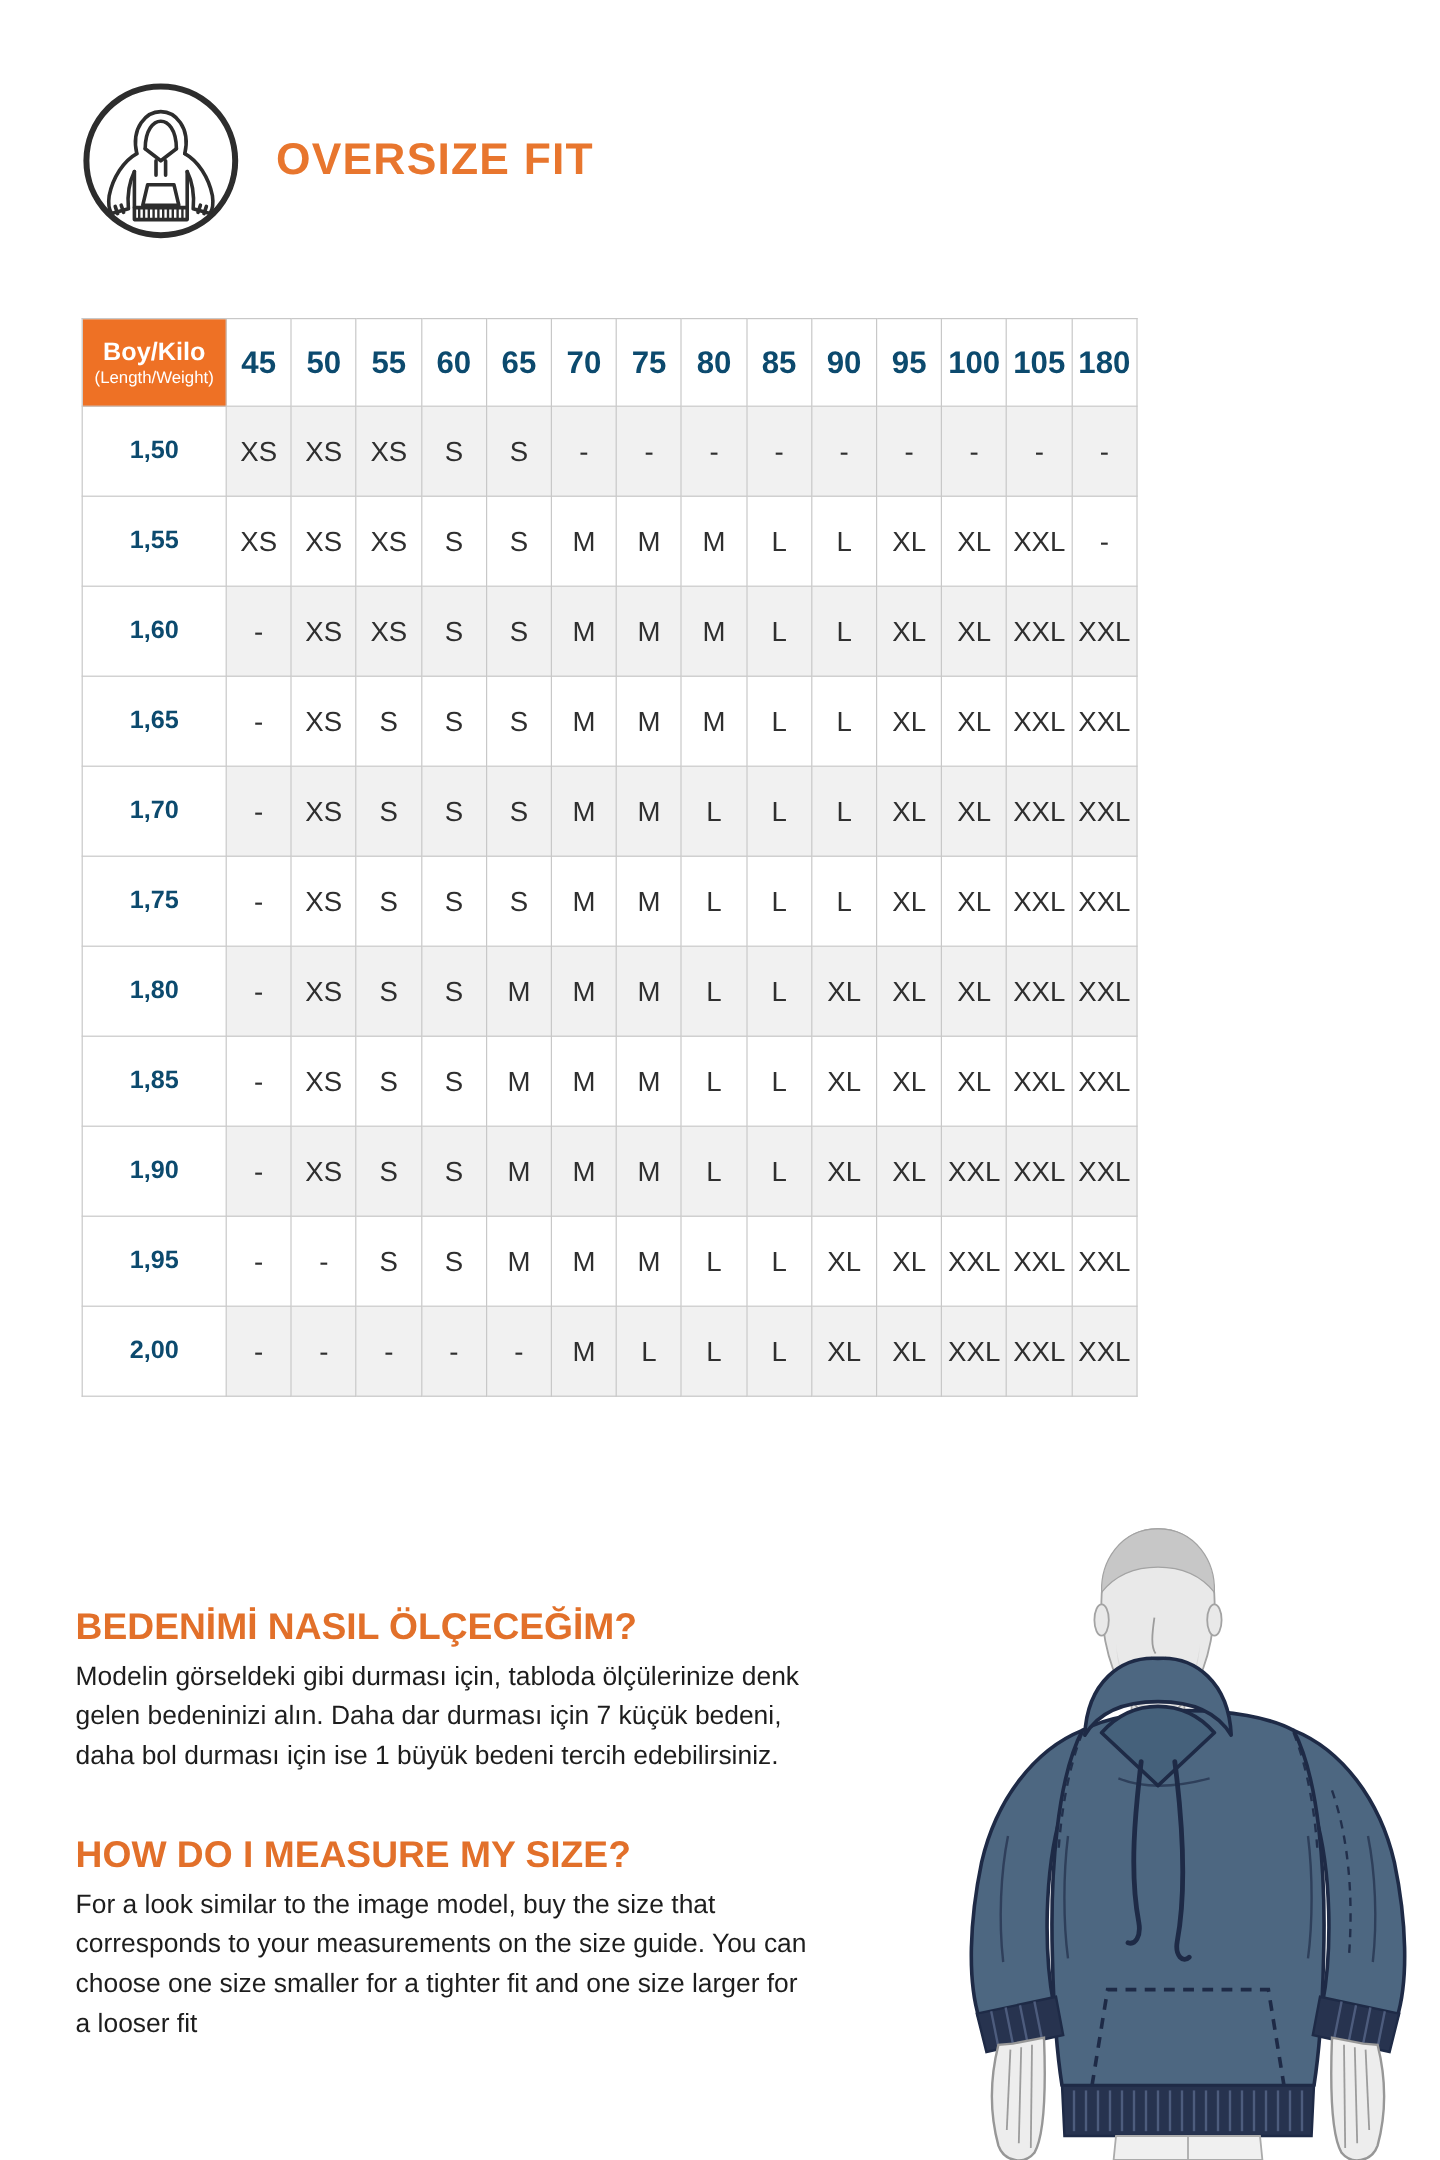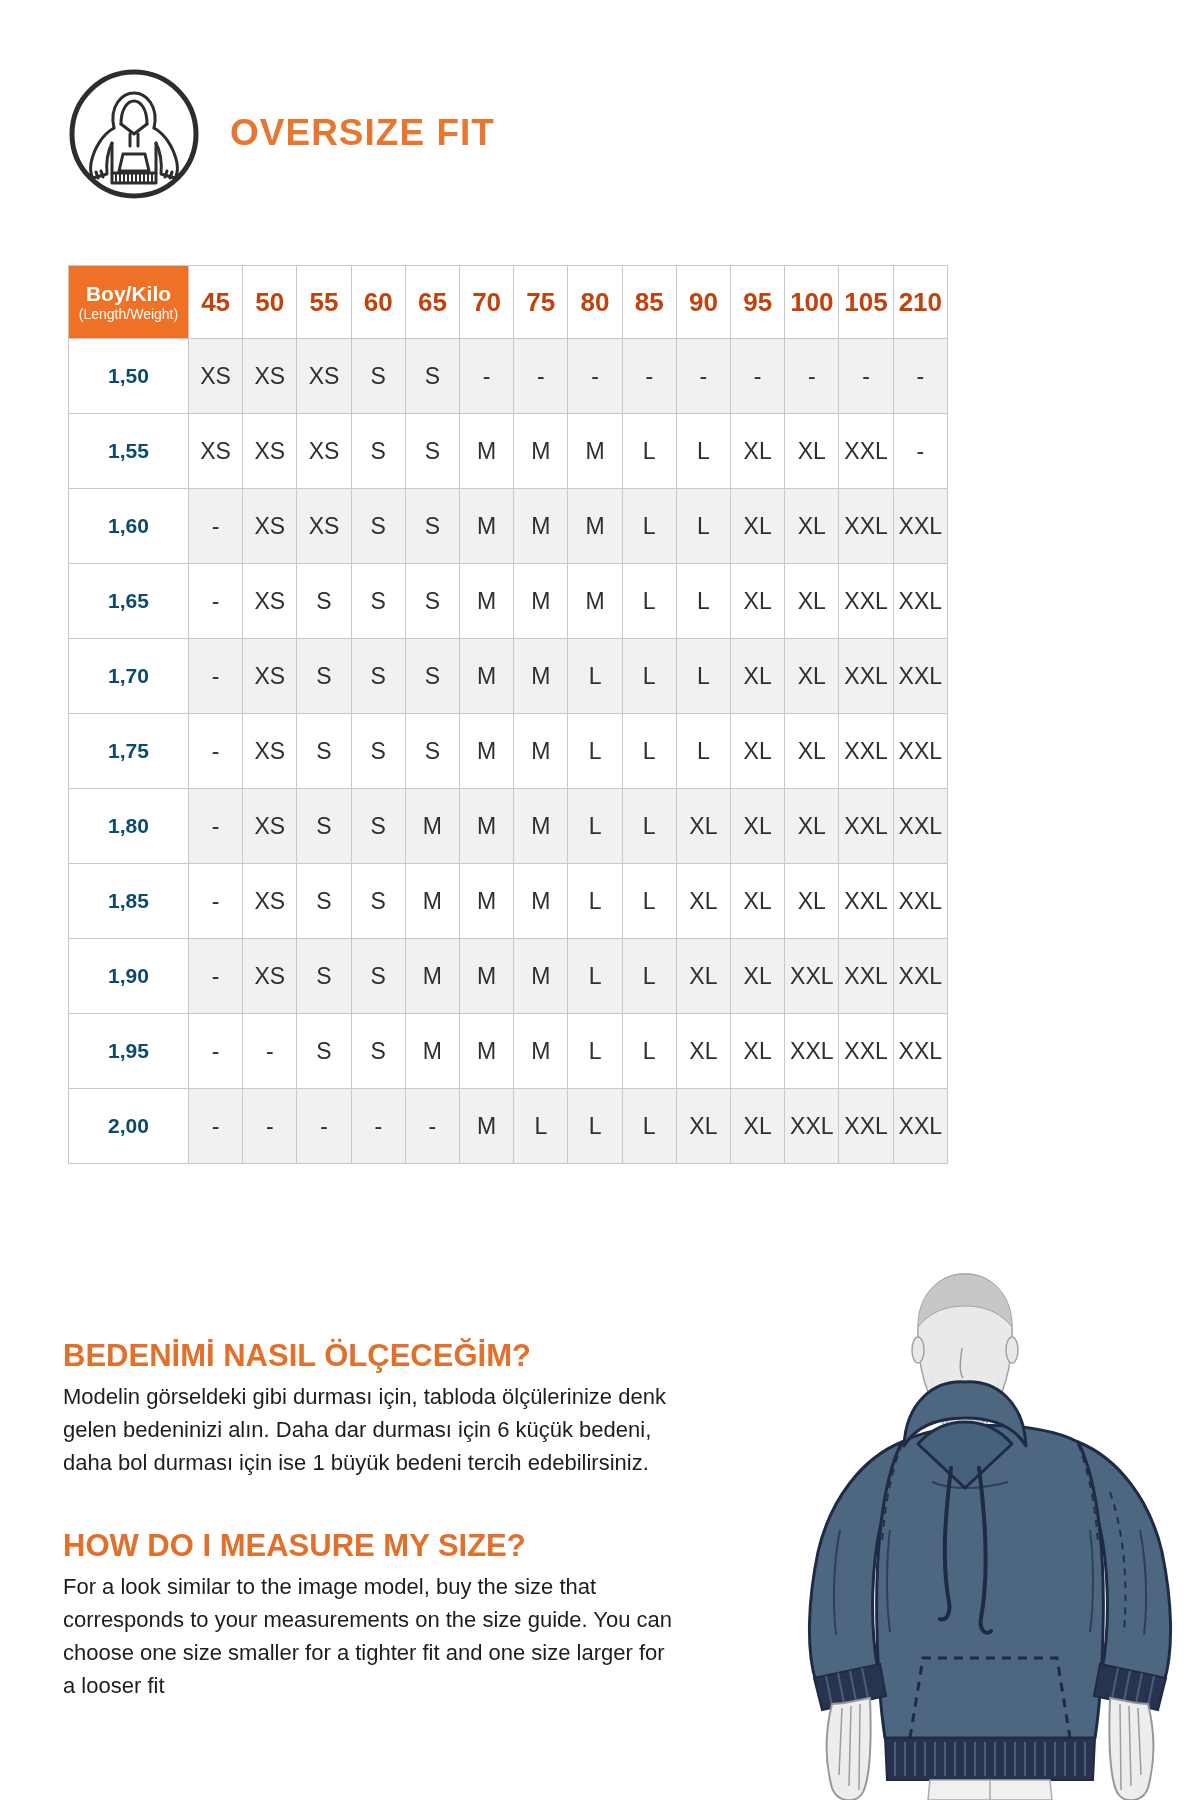--- a/index.html
+++ b/index.html
@@ -6,21 +6,21 @@
   body{font-family:"Liberation Sans", sans-serif; background:#ffffff;}
   #canvas{position:relative;width:1200px;height:1800px;background:#ffffff;overflow:hidden;}
 
   .badge{position:absolute;left:66px;top:66px;width:136px;height:136px;}
   .page-title{position:absolute;left:230px;top:112px;font-size:37px;font-weight:700;
               color:#e8762e;letter-spacing:1px;white-space:nowrap;}
 
   table.size{position:absolute;left:68px;top:265px;width:880px;border-collapse:collapse;table-layout:fixed;}
   table.size th, table.size td{border:1px solid #c8c8c8;text-align:center;vertical-align:middle;padding:0;}
   table.size thead tr{height:73px;}
-  table.size thead th{background:#ffffff;color:#c2410c;font-size:26px;font-weight:700;}
+  table.size thead th{background:#ffffff;color:#0c4a6e;font-size:26px;font-weight:700;}
   table.size th.corner{background:#ee7125;color:#ffffff;}
   .corner-l1{display:block;font-size:21px;font-weight:700;line-height:1.2;}
   .corner-l2{display:block;font-size:14px;font-weight:400;line-height:1.2;}
   table.size tbody tr{height:75px;}
   table.size tbody th{background:#ffffff;color:#0c4a6e;font-weight:700;font-size:21px;}
   table.size tbody td{background:#ffffff;color:#2f2f2f;font-size:23px;}
   table.size tbody tr:nth-child(odd) td{background:#f1f1f1;}
 
   .sec-heading{position:absolute;left:63px;font-size:31px;font-weight:700;color:#e2702a;white-space:nowrap;}
   .sec-body{position:absolute;left:63px;width:715px;font-size:22px;line-height:33px;color:#1d1d1d;white-space:pre-line;}
@@ -86,21 +86,21 @@
           <th>60</th>
           <th>65</th>
           <th>70</th>
           <th>75</th>
           <th>80</th>
           <th>85</th>
           <th>90</th>
           <th>95</th>
           <th>100</th>
           <th>105</th>
-          <th>210</th>
+          <th>180</th>
         </tr>
     </thead>
     <tbody id="size-rows">
         <tr>
           <th>1,50</th>
           <td>XS</td>
           <td>XS</td>
           <td>XS</td>
           <td>S</td>
           <td>S</td>
@@ -282,21 +282,21 @@
           <td>XL</td>
           <td>XXL</td>
           <td>XXL</td>
           <td>XXL</td>
         </tr>
       </tbody>
   </table>
 
   <div class="sec-heading" id="tr-heading">BEDENİMİ NASIL ÖLÇECEĞİM?</div>
   <div class="sec-body" id="tr-body">Modelin görseldeki gibi durması için, tabloda ölçülerinize denk
-gelen bedeninizi alın. Daha dar durması için 6 küçük bedeni,
+gelen bedeninizi alın. Daha dar durması için 7 küçük bedeni,
 daha bol durması için ise 1 büyük bedeni tercih edebilirsiniz.</div>
 
   <div class="sec-heading" id="en-heading">HOW DO I MEASURE MY SIZE?</div>
   <div class="sec-body" id="en-body">For a look similar to the image model, buy the size that
 corresponds to your measurements on the size guide. You can
 choose one size smaller for a tighter fit and one size larger for
 a looser fit</div>
 
   <div class="model">
     <svg viewBox="0 0 420 570" width="420" height="570">

